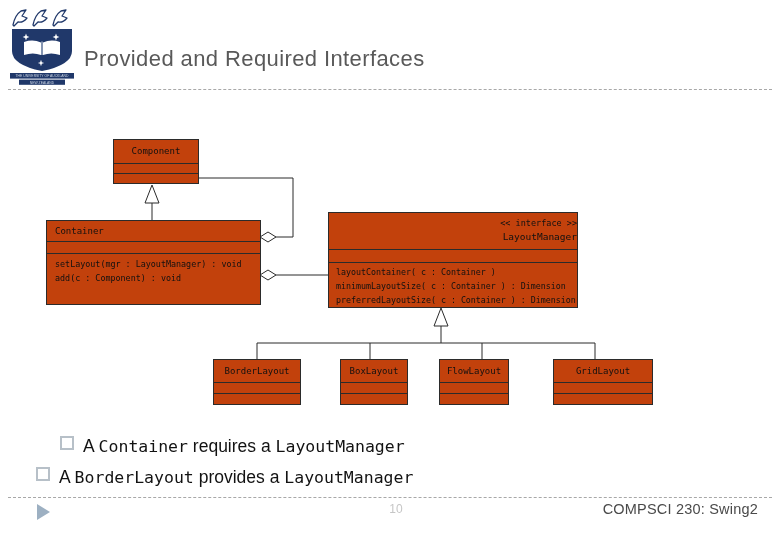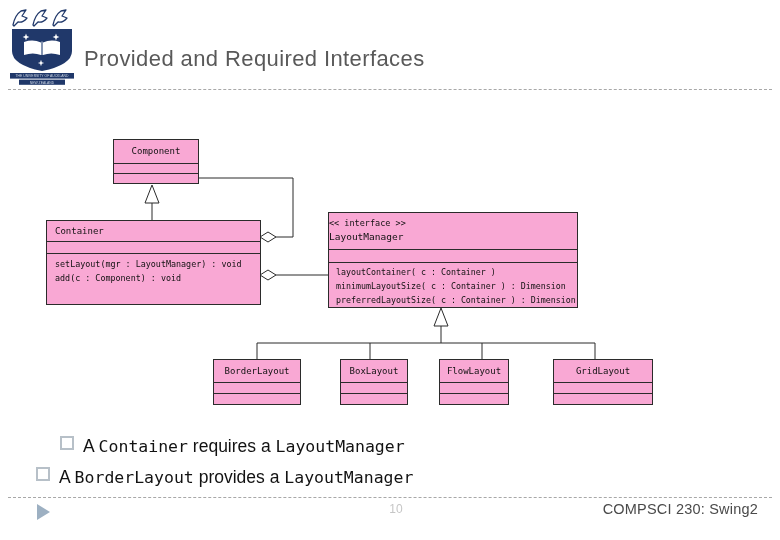--- a/index.html
+++ b/index.html
@@ -5,32 +5,32 @@
   html,body{margin:0;padding:0;background:#fff;}
   .page{position:relative;width:780px;height:540px;background:#fff;overflow:hidden;
         font-family:"Liberation Sans",sans-serif;}
   
   .logo{position:absolute;left:10px;top:7px;width:64px;height:78px;}
   .title{position:absolute;left:84px;top:46px;font-size:22px;color:#595959;letter-spacing:.4px;white-space:nowrap;}
   .dash{position:absolute;left:8px;right:8px;border-top:1px dashed #a8a8a8;height:0;}
   .dash.top{top:89px;} .dash.bottom{top:497px;}
   
   .umlsvg{position:absolute;left:0;top:0;width:780px;height:540px;z-index:1;}
-  .uml{position:absolute;box-sizing:border-box;background:#f9a8d4;border:1px solid #2b2b2b;
+  .uml{position:absolute;box-sizing:border-box;background:#c2410c;border:1px solid #2b2b2b;
        font-family:"DejaVu Sans Mono",monospace;color:#111;z-index:2;}
   .uml .sec{border-top:1px solid #2b2b2b;box-sizing:border-box;}
   .c-component{left:113px;top:139px;width:86px;height:45px;}
   .c-component .nm{height:23px;line-height:23px;text-align:center;font-size:9px;}
   .c-component .s1{height:10px;} .c-component .s2{height:10px;}
   .c-container{left:46px;top:220px;width:215px;height:85px;}
   .c-container .nm{height:20px;line-height:20px;padding-left:8px;font-size:9px;}
   .c-container .s1{height:12px;}
   .c-container .mth{height:51px;padding:3px 0 0 8px;font-size:8.4px;line-height:14px;white-space:nowrap;}
   .c-lm{left:328px;top:212px;width:250px;height:96px;}
-  .c-lm .nm{height:36px;text-align:left;padding-top:4px;box-sizing:border-box;}
+  .c-lm .nm{height:36px;text-align:right;padding-top:4px;box-sizing:border-box;}
   .c-lm .stereo{font-size:8.5px;line-height:13px;}
   .c-lm .iname{font-size:9.5px;line-height:14px;}
   .c-lm .s1{height:13px;}
   .c-lm .mth{height:45px;padding:2px 0 0 7px;font-size:8.3px;line-height:14px;white-space:nowrap;}
   .uml-small{top:359px;height:46px;}
   .uml-small .nm{height:22px;line-height:22px;text-align:center;font-size:9px;}
   .uml-small .s1{height:11px;} .uml-small .s2{height:10px;}
   .b1{left:213px;width:88px;} .b2{left:340px;width:68px;}
   .b3{left:439px;width:70px;} .b4{left:553px;width:100px;}
   

